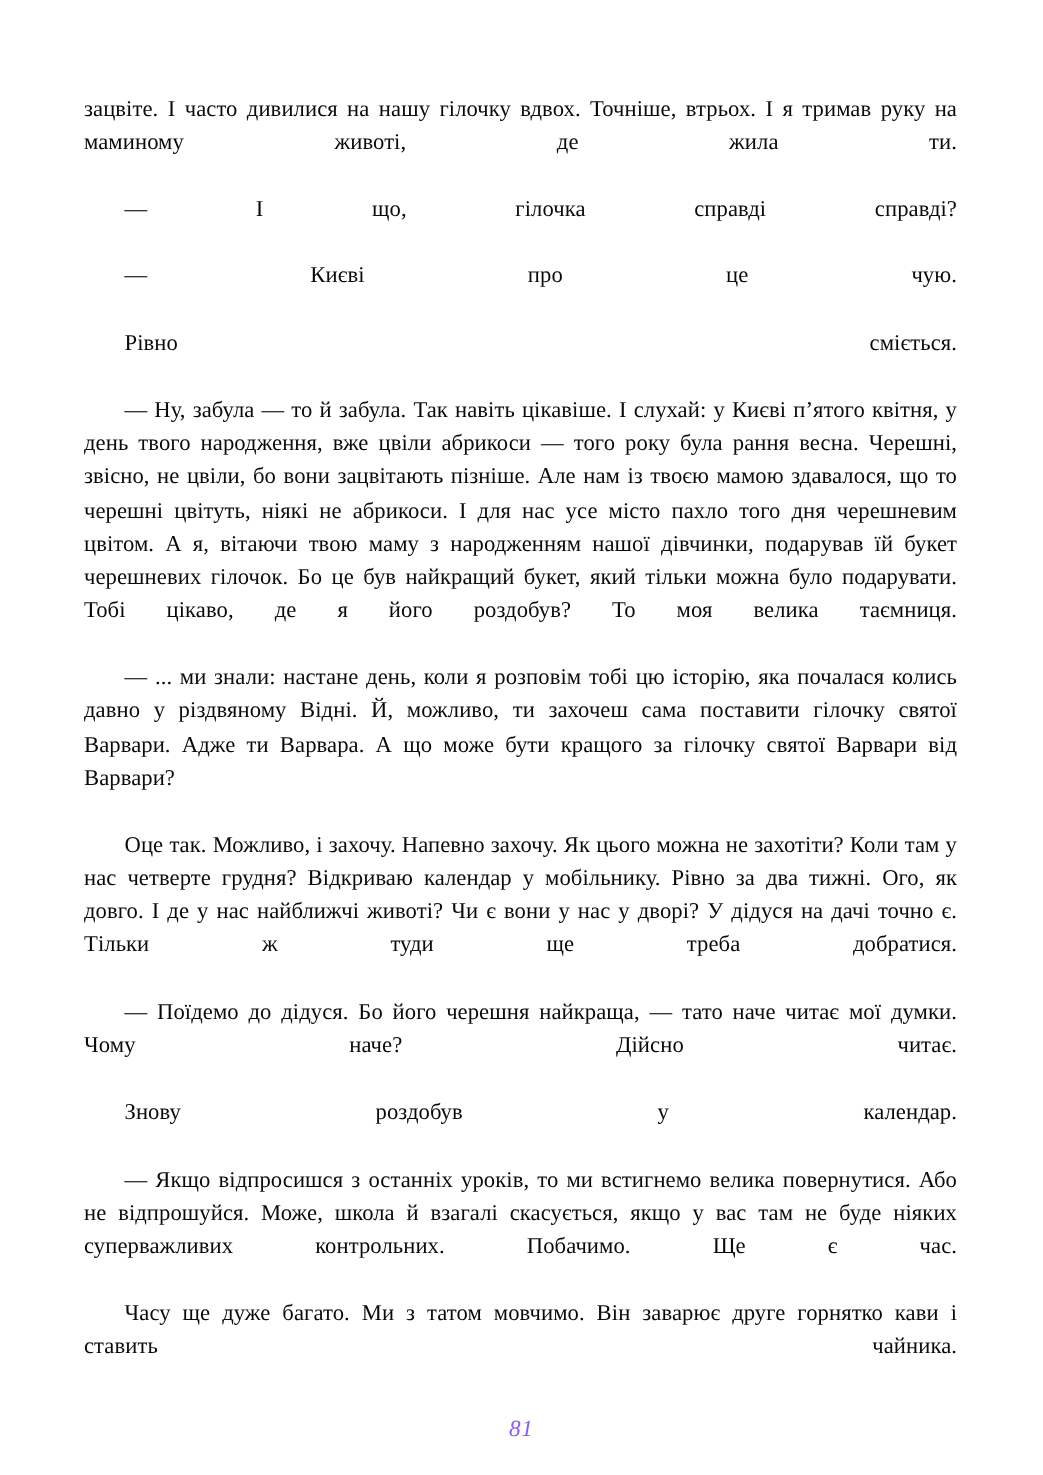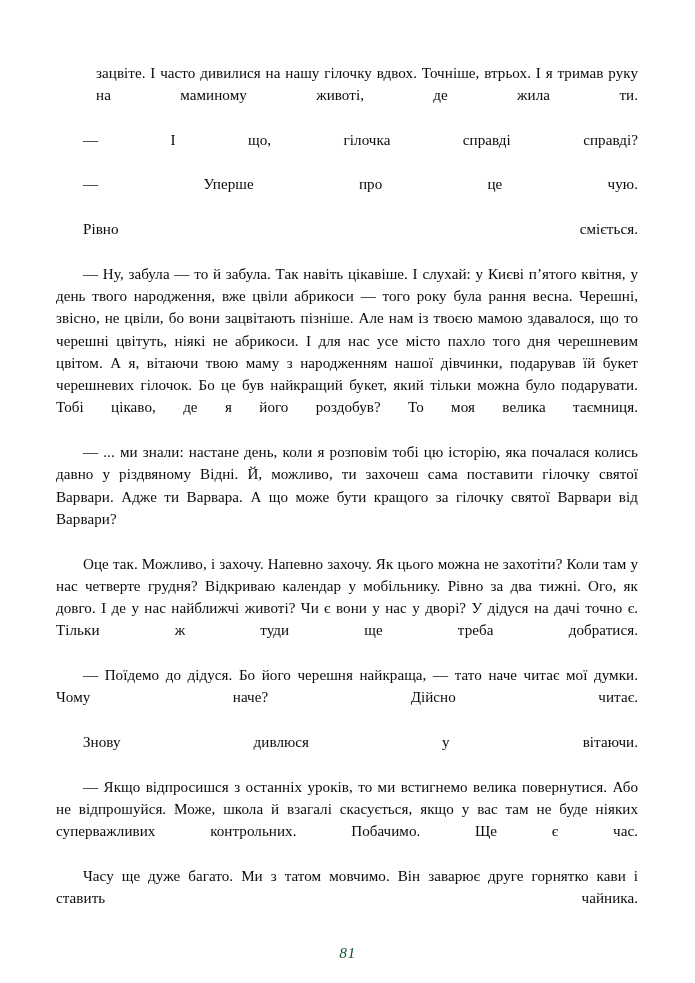--- a/index.html
+++ b/index.html
@@ -43,58 +43,57 @@
     text-justify: inter-word;
     text-indent: 27px;
     hyphens: manual;
     word-spacing: 0.1px;
     letter-spacing: 0.05px;
   }
 
   
   .para.cont {
     text-indent: 0;
-    margin-left: 40px;
   }
 
   
   .para::after {
     content: "";
     display: inline-block;
     width: 100%;
   }
 
   .page-number {
     position: absolute;
     left: 0;
     top: 944px;
     width: 695px;
     text-align: center;
     font-size: 15.5px;
     font-style: italic;
     font-family: "Liberation Serif", "DejaVu Serif", serif;
-    color: #14532d;
+    color: #8b5cf6;
     letter-spacing: 0.5px;
   }
 </style>
 </head>
 <body>
 
 <div class="page">
 
   <div class="text-block">
     <p class="para cont">зацвіте. І часто дивилися на нашу гілочку вдвох. Точніше, втрьох. І я тримав руку на маминому животі, де жила ти.</p>
     <p class="para">— І що, гілочка справді справді?</p>
-    <p class="para">— Уперше про це чую.</p>
+    <p class="para">— Києві про це чую.</p>
     <p class="para">Рівно сміється.</p>
     <p class="para">— Ну, забула — то й забула. Так навіть цікавіше. І слухай: у Києві п’ятого квітня, у день твого народження, вже цвіли абрикоси — того року була рання весна. Черешні, звісно, не цвіли, бо вони зацвітають пізніше. Але нам із твоєю мамою здавалося, що то черешні цвітуть, ніякі не абрикоси. І для нас усе місто пахло того дня черешневим цвітом. А я, вітаючи твою маму з народженням нашої дівчинки, подарував їй букет черешневих гілочок. Бо це був найкращий букет, який тільки можна було подарувати. Тобі цікаво, де я його роздобув? То моя велика таємниця.</p>
     <p class="para">— ... ми знали: настане день, коли я розповім тобі цю історію, яка почалася колись давно у різдвяному Відні. Й, можливо, ти захочеш сама поставити гілочку святої Варвари. Адже ти Варвара. А що може бути кращого за гілочку святої Варвари від Варвари?</p>
     <p class="para">Оце так. Можливо, і захочу. Напевно захочу. Як цього можна не захотіти? Коли там у нас четверте грудня? Відкриваю календар у мобільнику. Рівно за два тижні. Ого, як довго. І де у нас найближчі животі? Чи є вони у нас у дворі? У дідуся на дачі точно є. Тільки ж туди ще треба добратися.</p>
     <p class="para">— Поїдемо до дідуся. Бо його черешня найкраща, — тато наче читає мої думки. Чому наче? Дійсно читає.</p>
-    <p class="para">Знову дивлюся у вітаючи.</p>
+    <p class="para">Знову роздобув у календар.</p>
     <p class="para">— Якщо відпросишся з останніх уроків, то ми встигнемо велика повернутися. Або не відпрошуйся. Може, школа й взагалі скасується, якщо у вас там не буде ніяких суперважливих контрольних. Побачимо. Ще є час.</p>
     <p class="para">Часу ще дуже багато. Ми з татом мовчимо. Він заварює друге горнятко кави і ставить чайника.</p>
 
   </div>
 
   <div class="page-number">81</div>
 
 </div>
 
 </body></html>

